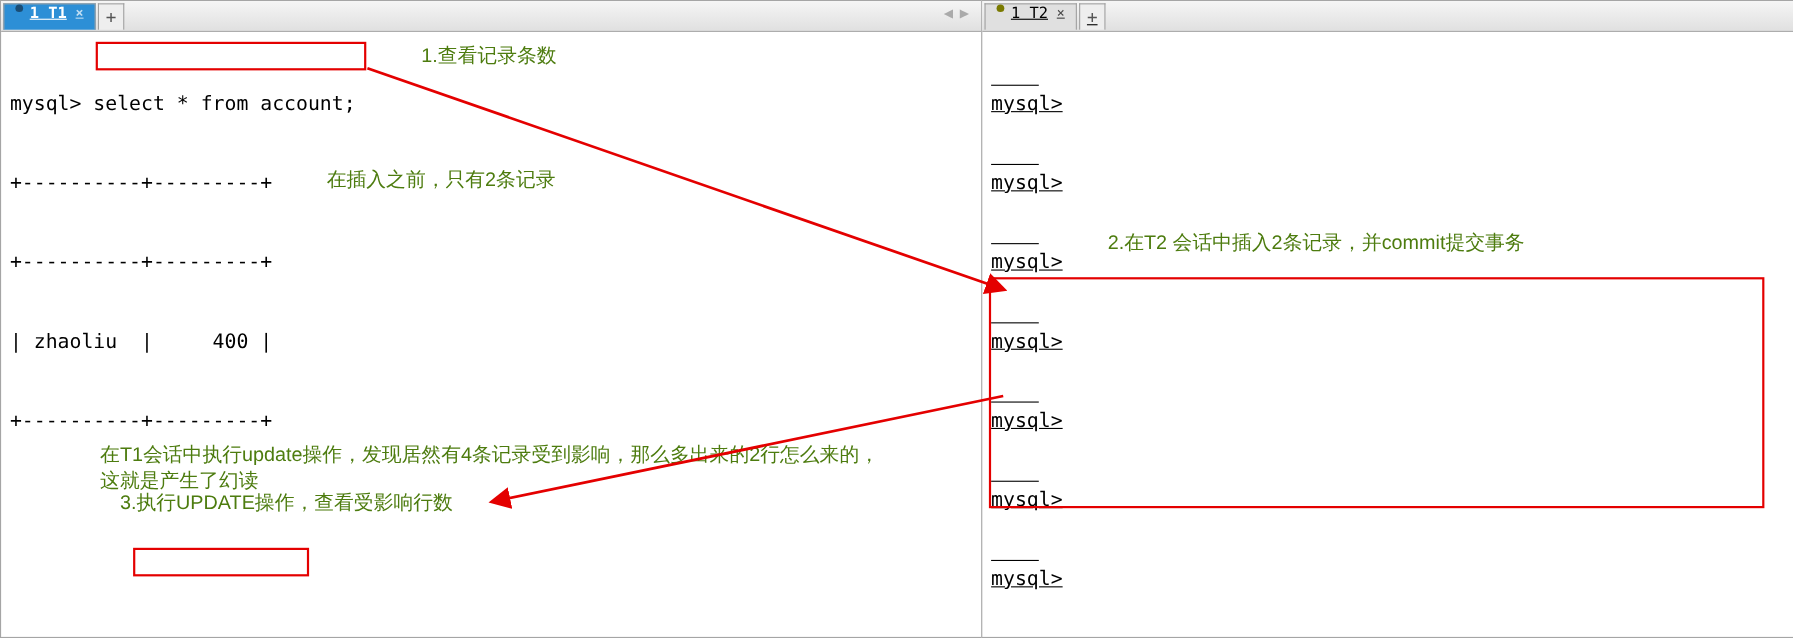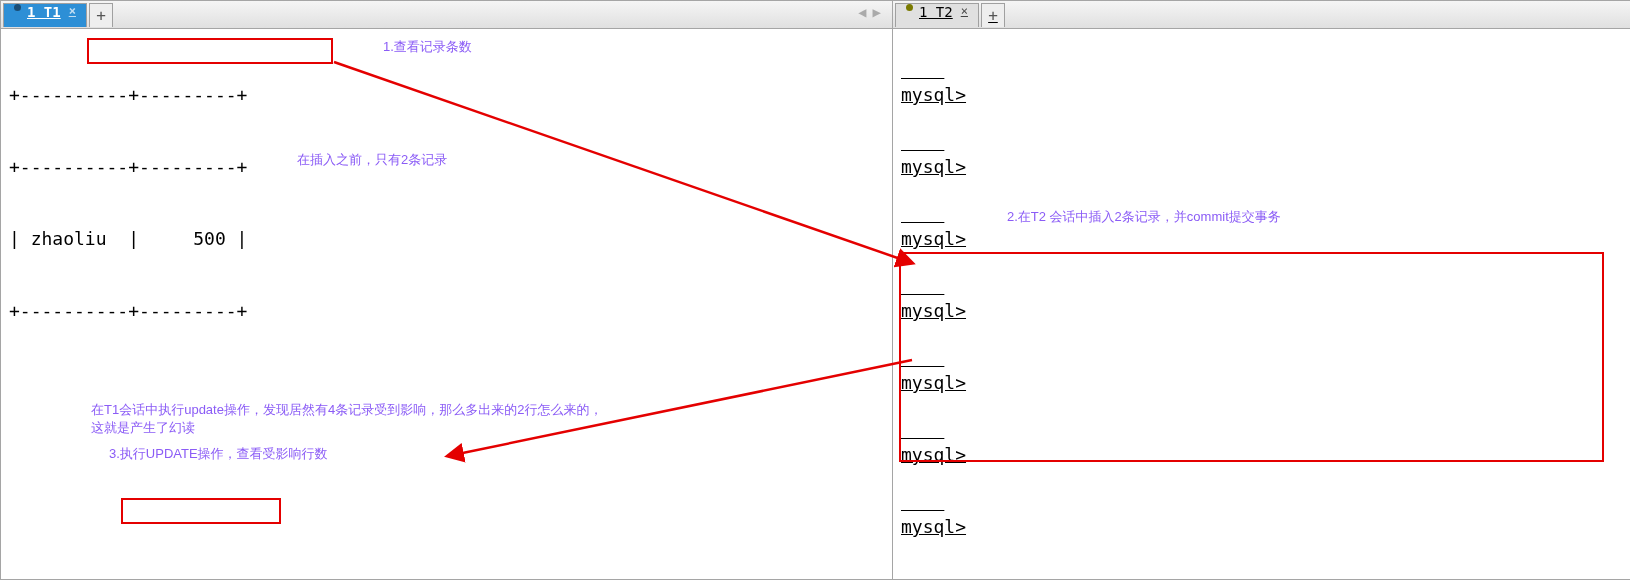--- a/index.html
+++ b/index.html
@@ -84,23 +84,23 @@
     position: absolute;
     pointer-events: none;
   }
   .hl-sel  { left: 86px;  top: 37px;  width: 246px; height: 26px; }
   .hl-rows { left: 120px; top: 497px; width: 160px; height: 26px; }
   
   .hl-r2 { left: 6px; top: 251px; width: 705px; height: 210px; }
   
   .ann {
     position: absolute;
-    color: #8b5cf6;
+    color: #4d7c0f;
     font-family: "Microsoft YaHei", "SimSun", sans-serif;
-    font-size: 13px;
+    font-size: 18px;
     pointer-events: none;
     white-space: pre;
   }
   svg.arrow {
     position: absolute;
     pointer-events: none;
     overflow: visible;
   }
 </style>
 </head>
@@ -109,23 +109,24 @@
 <div class="pane pane-left">
   <div class="tabbar">
     <div class="tab active">
       <span class="dot"></span>
       <span>1 T1</span>
       <span class="close">×</span>
     </div>
     <div class="tab-add">+</div>
   </div>
   <div class="terminal">
+    <div class="line">mysql&gt; select * from account;</div>
     <div class="line">+----------+---------+</div>
     <div class="line">+----------+---------+</div>
-    <div class="line">| zhaoliu  |     500 |</div>
+    <div class="line">| zhaoliu  |     400 |</div>
     <div class="line">+----------+---------+</div>
     
     <div class="line"></div>
     
     
     
     
     
     
     

